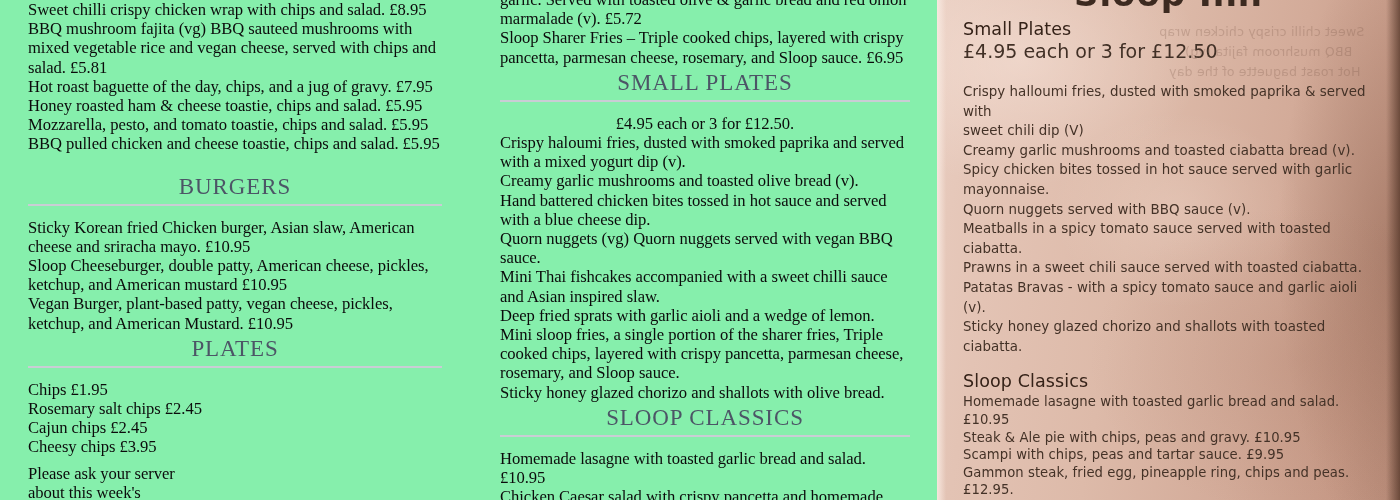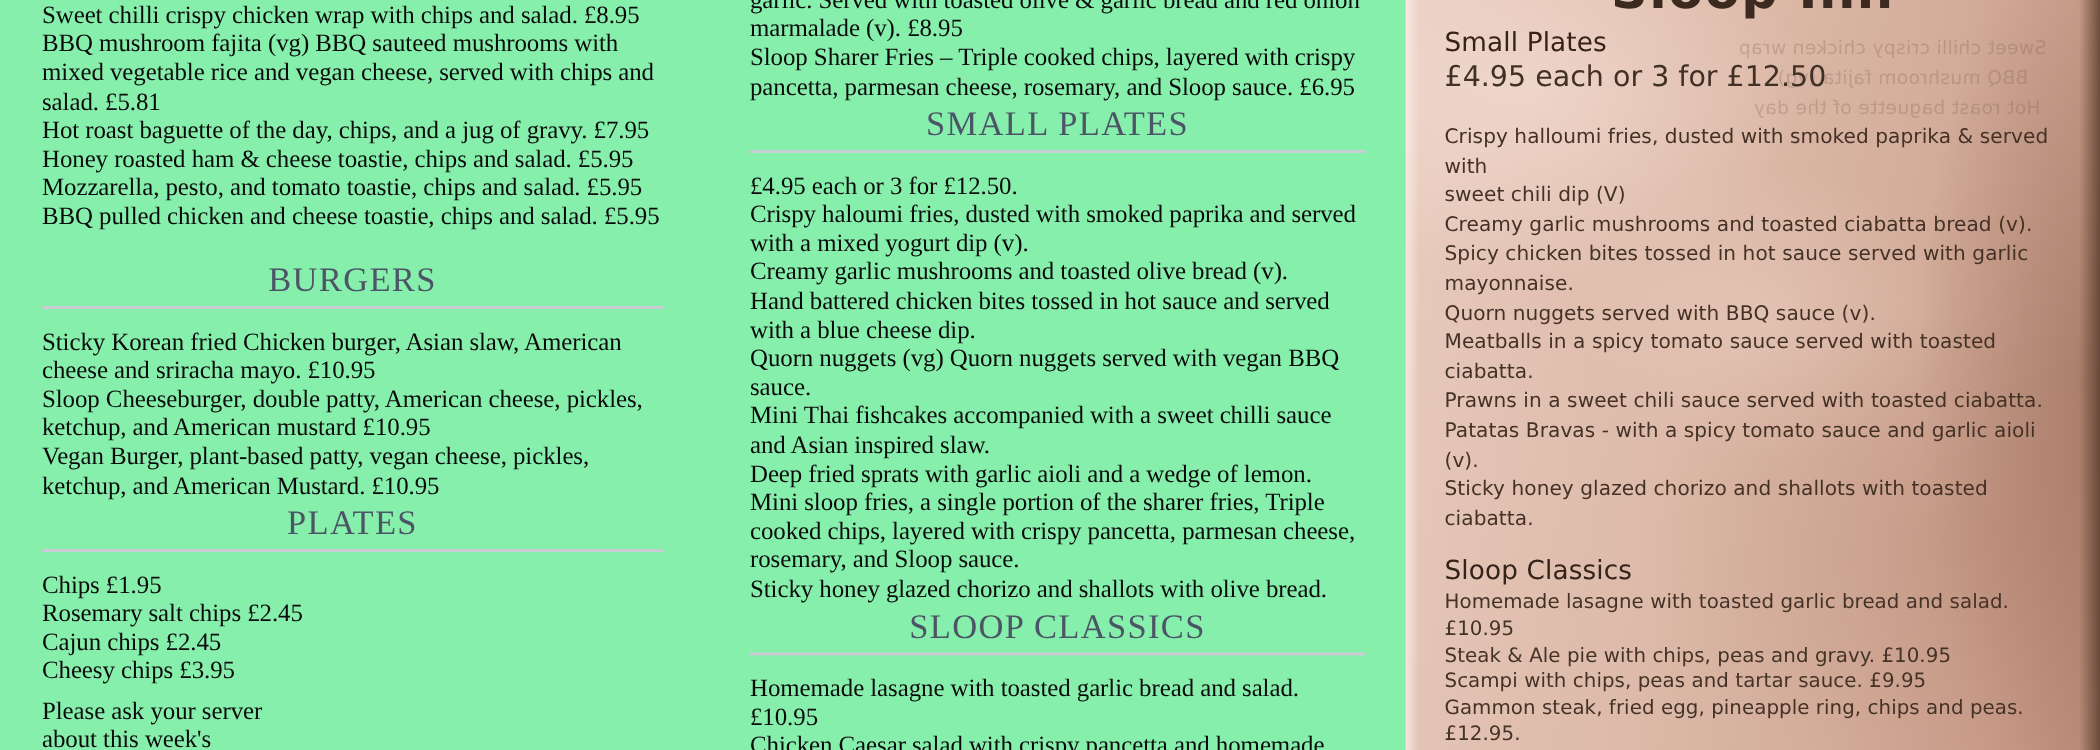--- a/index.html
+++ b/index.html
@@ -34,21 +34,21 @@
 
   .menu-line {
     font-size: 16.6px;
     line-height: 19.2px;
     text-align: left;
     margin: 0;
     color: #0b0b0b;
     letter-spacing: -0.05px;
   }
 
-  .menu-line.centered { }
+  .menu-line.centered { text-align: center; }
 
   .section-head {
     text-align: center;
     font-size: 23px;
     line-height: 27px;
     letter-spacing: 0.9px;
     color: #4c5566;
     margin: 0;
     padding-top: 2px;
     font-family: "Liberation Serif", "DejaVu Serif", serif;
@@ -218,21 +218,21 @@
       <p class="menu-line">Please ask your server</p>
       <p class="menu-line">about this week's</p>
     </div>
 
   </div>
 
   <div class="col" id="col-mid">
 
     <div style="margin-top:-10px;">
       <p class="menu-line">garlic. Served with toasted olive &amp; garlic bread and red onion</p>
-      <p class="menu-line">marmalade (v). £8.95</p>
+      <p class="menu-line">marmalade (v). £5.72</p>
       <p class="menu-line">Sloop Sharer Fries – Triple cooked chips, layered with crispy</p>
       <p class="menu-line">pancetta, parmesan cheese, rosemary, and Sloop sauce. £6.95</p>
     </div>
 
     <div>
       <div class="section-head">SMALL PLATES</div>
       <div class="section-rule"></div>
       <div class="gap-sm"></div>
       <p class="menu-line centered">£4.95 each or 3 for £12.50.</p>
       <p class="menu-line">Crispy haloumi fries, dusted with smoked paprika and served</p>

